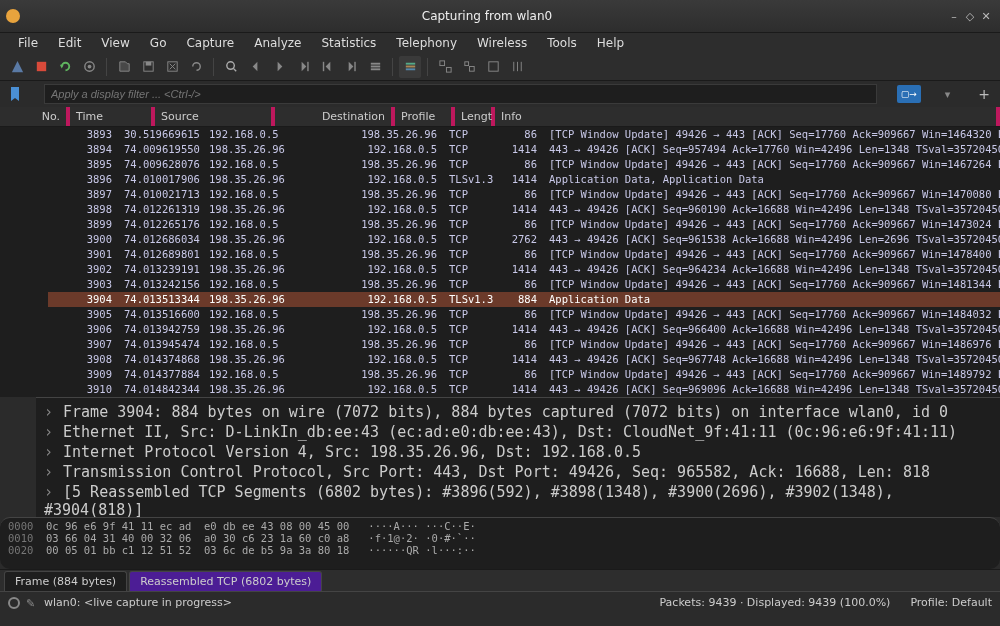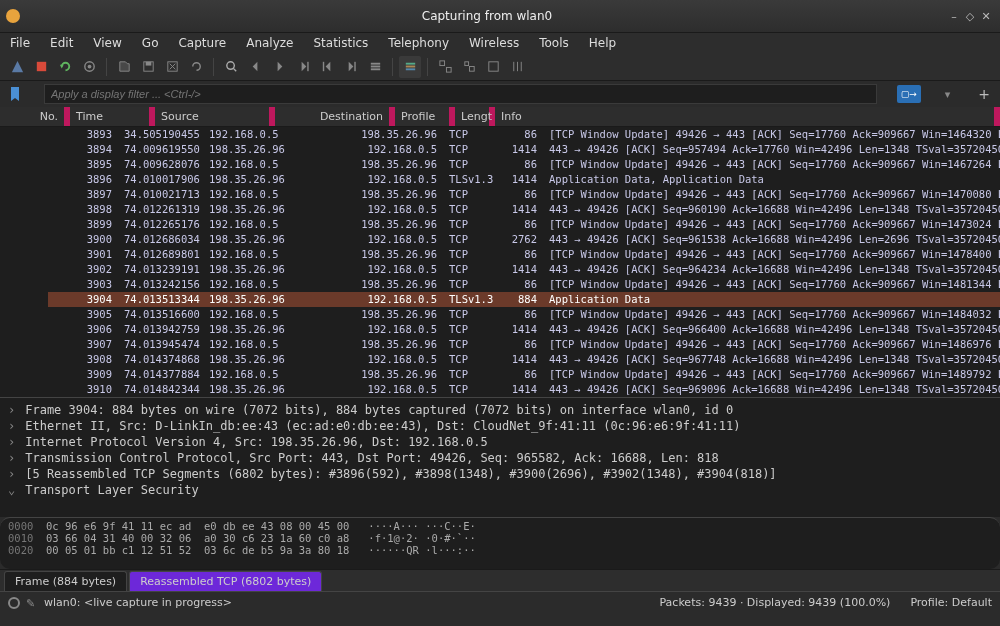--- a/index.html
+++ b/index.html
@@ -1,54 +1,54 @@
 <!DOCTYPE html>
 <html><head>
 <meta charset="utf-8">
 <style>
 * { margin:0; padding:0; box-sizing:border-box; }
 body { font-family:"DejaVu Sans",Arial,sans-serif; font-size:11px; background:#2b2b2b; color:#ddd; width:1000px; height:626px; overflow:hidden; }
 .titlebar { height:22px; background:linear-gradient(#3a3a3a,#2d2d2d); display:flex; align-items:center; padding:16px 6px; border-bottom:1px solid #1a1a1a; }
 .titlebar .wlogo { width:14px; height:14px; border-radius:50%; background:#e8a33d; margin-right:8px; }
 .titlebar .title { flex:1; text-align:center; font-size:12px; color:#eee; }
 .titlebar .winbtn { width:16px; text-align:center; color:#bbb; cursor:pointer; }
-.menubar { height:20px; background:#2d2d2d; display:flex; align-items:center; padding:0 2px; gap:4px; }
+.menubar { height:20px; background:#2d2d2d; display:flex; align-items:center; padding:0 10px; gap:4px; }
 .menubar .menuitem { padding:2px 8px; color:#ddd; cursor:pointer; font-size:12px; }
 .toolbar { height:28px; background:#2d2d2d; display:flex; align-items:center; padding:0 6px; gap:2px; border-bottom:1px solid #1a1a1a; }
 .tbtn { width:22px; height:22px; display:flex; align-items:center; justify-content:center; cursor:pointer; border-radius:2px; color:#bbb; }
 .tbtn svg { width:15px; height:15px; }
 .tsep { width:1px; height:18px; background:#444; margin:0 4px; }
 .filterbar { height:26px; background:#2b2b2b; display:flex; align-items:center; padding:0 6px; gap:20px; }
 .fbook { width:18px; height:18px; display:flex; align-items:center; justify-content:center; color:#4a8fd4; }
 .finput { flex:1; background:#1e1e1e; border:1px solid #3a3a3a; color:#888; padding:3px 6px; font-size:11px; font-style:italic; }
 .fexp { width:24px; height:18px; background:#2a6fb5; border-radius:2px; display:flex; align-items:center; justify-content:center; color:#fff; font-size:9px; cursor:pointer; }
 .fdrop { color:#888; padding:0 4px; cursor:pointer; }
 .fplus { color:#bbb; padding:0 4px; cursor:pointer; font-size:14px; }
 .packetlist { height:290px; overflow:hidden; background:#1e1e1e; }
 .plhead { height:20px; background:#2d2d2d; display:flex; border-bottom:1px solid #1a1a1a; }
-.plcol { padding:3px 6px; color:#ccc; border-right:6px solid #be185d; font-size:11px; }
+.plcol { padding:3px 6px; color:#ccc; border-right:4px solid #be185d; font-size:11px; }
 .c-no { width:70px; text-align:right; }
 .c-time { width:85px; }
 .c-src { width:120px; }
 .c-dst { width:120px;text-align:right; }
 .c-proto { width:60px; }
 .c-len { width:40px; text-align:right; }
 .c-info { flex:1; overflow:hidden; white-space:nowrap; }
 .plbody { height:270px; overflow:hidden;margin-left:48px; }
 .plrow { display:flex; height:15px; font-family:"DejaVu Sans Mono",monospace; font-size:10.5px; color:#c8c8e8; }
 .plrow .cell { padding:1px 6px; overflow:hidden; white-space:nowrap; }
 .plrow.sel { background:#6b3a2a; color:#fff; }
-.details { height:120px; background:#1e1e1e; border-top:1px solid #444; overflow:hidden; padding:4px 8px; font-family:"DejaVu Sans Mono",monospace; font-size:12px; color:#ccc; }
+.details { height:120px; background:#1e1e1e; border-top:1px solid #444; overflow:hidden; padding:4px 8px; font-family:"DejaVu Sans Mono",monospace; font-size:15px; color:#ccc;margin-left:36px; }
 .details .drow { padding:1px 0; }
 .details .drow .arrow { display:inline-block; width:10px; color:#888; }
 .hexpane { height:52px; background:#1e1e1e; border-top:1px solid #444; overflow:hidden; padding:2px 8px; font-family:"DejaVu Sans Mono",monospace; font-size:10.5px; color:#aaa;border-radius:10px; }
 .hexrow { white-space:pre; }
 .hexrow .off { color:#777; }
 .tabstrip { height:22px; background:#2d2d2d; display:flex; align-items:flex-end; padding:0 4px; border-top:1px solid #1a1a1a; }
-.tab { padding:3px 10px; background:#6d28d9; border:1px solid #444; border-bottom:none; margin-right:2px; font-size:11px; color:#ccc; cursor:pointer; border-radius:3px 3px 0 0; }
+.tab { padding:3px 10px; background:#4c1d95; border:1px solid #444; border-bottom:none; margin-right:2px; font-size:11px; color:#ccc; cursor:pointer; border-radius:3px 3px 0 0; }
 .tab.active { background:#1e1e1e; }
 .statusbar { height:22px; background:#2b2b2b; border-top:1px solid #444; display:flex; align-items:center; padding:0 8px; font-size:11px; color:#ccc; }
 .statusbar .sicon { width:12px; height:12px; border-radius:50%; border:2px solid #888; margin-right:6px; }
 .statusbar .sedit { width:12px; height:12px; margin-right:6px; color:#888; }
 .statusbar .stext { flex:1; }
 .statusbar .spkts { margin-right:20px; }
 </style>
 </head>
 <body>
 
@@ -213,21 +213,21 @@
       <div class="plcol c-time">Time</div>
       <div class="plcol c-src">Source</div>
       <div class="plcol c-dst">Destination</div>
       <div class="plcol c-proto">Profile</div>
       <div class="plcol c-len">Lengt</div>
       <div class="plcol c-info">Info</div>
     </div>
   <div class="plbody" id="plbody">
       <div class="plrow">
         <div class="cell c-no">3893</div>
-        <div class="cell c-time">34.505190455</div>
+        <div class="cell c-time">30.519669615</div>
         <div class="cell c-src">192.168.0.5</div>
         <div class="cell c-dst">198.35.26.96</div>
         <div class="cell c-proto">TCP</div>
         <div class="cell c-len">86</div>
         <div class="cell c-info">[TCP Window Update] 49426 → 443 [ACK] Seq=17760 Ack=909667 Win=1464320 Len=0 TSval=…</div>
       </div>
       <div class="plrow">
         <div class="cell c-no">3894</div>
         <div class="cell c-time">74.009619550</div>
         <div class="cell c-src">198.35.26.96</div>

